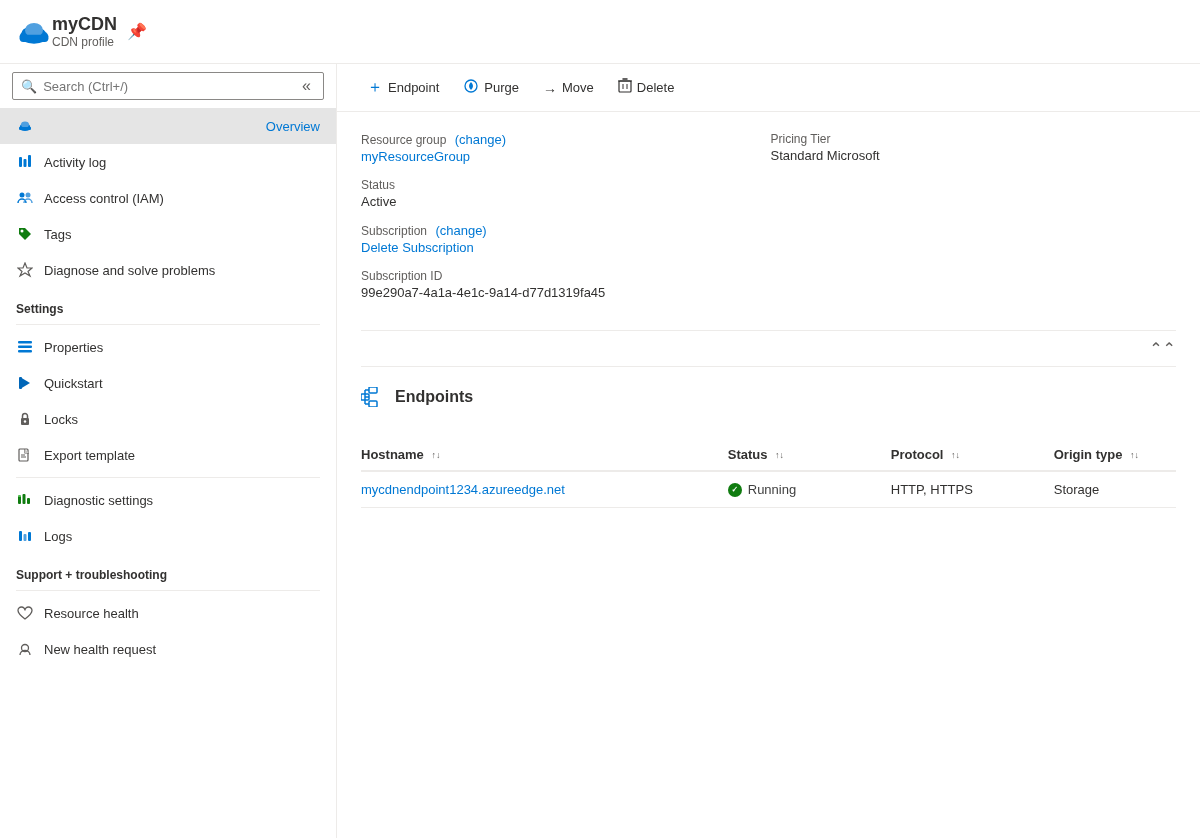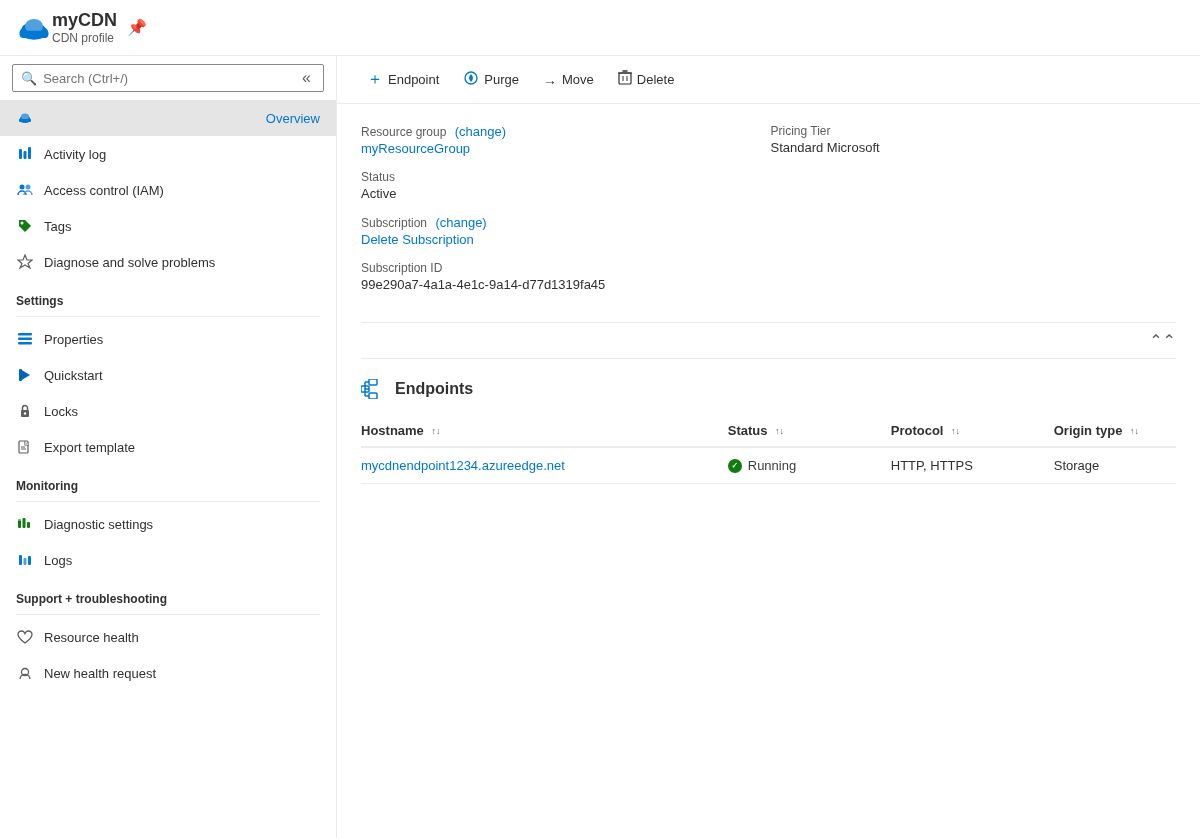--- a/index.html
+++ b/index.html
@@ -1,19 +1,19 @@
 <!DOCTYPE html>
 <html><head>
   <meta charset="utf-8">
   <style>
     * { box-sizing: border-box; margin: 0; padding: 0; }
     body { font-family: 'Segoe UI', Arial, sans-serif; font-size: 13px; color: #323130; background: #fff; display: flex; flex-direction: column; height: 838px; overflow: hidden; }
 
     
-    .header { display: flex; align-items: center; padding: 8px 16px; border-bottom: 1px solid #edebe9; background: #fff; height: 56px; }
+    .header { display: flex; align-items: center; padding: 8px 16px; border-bottom: 1px solid #edebe9; background: #fff; height: 64px; }
 
     
     .layout { display: flex; flex: 1; overflow: hidden; }
 
     
     .sidebar { width: 337px; min-width: 337px; border-right: 1px solid #edebe9; display: flex; flex-direction: column; overflow-y: auto; background: #fff; }
     .search-box { margin: 8px 12px; display: flex; align-items: center; border: 1px solid #8a8886; border-radius: 2px; padding: 4px 8px; background: #fff; }
     .search-box input { border: none; outline: none; font-size: 13px; color: #323130; width: 100%; background: transparent; }
     .search-icon-svg { color: #605e5c; margin-right: 6px; font-size: 13px; }
     .collapse-btn { margin-left: auto; color: #605e5c; cursor: pointer; font-size: 16px; padding: 0 4px; }
@@ -40,21 +40,21 @@
     .info-block { padding: 0 0 14px 0; }
     .info-label { font-size: 12px; color: #605e5c; margin-bottom: 2px; }
     .info-value { font-size: 13px; color: #323130; }
     .info-link { color: #0078d4; text-decoration: none; font-size: 13px; }
     .info-change { color: #0078d4; text-decoration: none; font-size: 13px; }
 
     .collapse-section { display: flex; justify-content: flex-end; padding: 8px 0; border-top: 1px solid #edebe9; border-bottom: 1px solid #edebe9; margin-bottom: 20px; }
     .collapse-arrow { background: none; border: none; cursor: pointer; font-size: 16px; color: #605e5c; }
 
     
-    .endpoints-header { display: flex; align-items: center; gap: 10px; margin-bottom: 16px; }
+    .endpoints-header { display: flex; align-items: center; gap: 10px; margin-bottom: 32px; }
     .endpoints-title { font-size: 16px; font-weight: 600; color: #323130; }
 
     
     .table { width: 100%; border-collapse: collapse; margin-top: 12px; }
     .table th { text-align: left; padding: 8px 12px 8px 0; font-size: 13px; font-weight: 600; color: #323130; border-bottom: 2px solid #edebe9; white-space: nowrap; }
     .table th .sort-icons { display: inline-flex; flex-direction: column; margin-left: 4px; font-size: 9px; color: #605e5c; line-height: 1; vertical-align: middle; }
     .table td { padding: 10px 12px 10px 0; font-size: 13px; color: #323130; border-bottom: 1px solid #edebe9; }
     .status-running { display: flex; align-items: center; gap: 6px; color: #404040; }
     .status-dot { width: 14px; height: 14px; border-radius: 50%; background: #107c10; display: flex; align-items: center; justify-content: center; }
     .status-dot::after { content: '✓'; color: #fff; font-size: 8px; font-weight: bold; }
@@ -191,21 +191,20 @@
           <rect x="2" y="2" width="9" height="12" rx="1" fill="none" stroke="#605e5c" stroke-width="1.2"></rect>
           <path d="M8 2v4h4" stroke="#605e5c" stroke-width="1.2" fill="none"></path>
           <polygon points="8,2 12,6 8,6" fill="#c8c6c4"></polygon>
           <line x1="4" y1="8" x2="8" y2="8" stroke="#605e5c" stroke-width="1"></line>
           <line x1="4" y1="10" x2="9" y2="10" stroke="#605e5c" stroke-width="1"></line>
         </svg>
       </span>
       <span>Export template</span>
     </div>
 
-    <div class="section-label">Monitoring</div>
     <div class="section-divider"></div>
 
     <div class="nav-item">
       <span class="nav-icon">
         <svg width="16" height="16" viewBox="0 0 16 16">
           <rect x="1" y="4" width="3" height="8" rx="1" fill="#107c10"></rect>
           <rect x="5.5" y="2" width="3" height="10" rx="1" fill="#107c10"></rect>
           <rect x="10" y="6" width="3" height="6" rx="1" fill="#107c10"></rect>
           <rect x="1" y="3" width="3" height="2" rx="1" fill="#50bf50"></rect>
         </svg>

